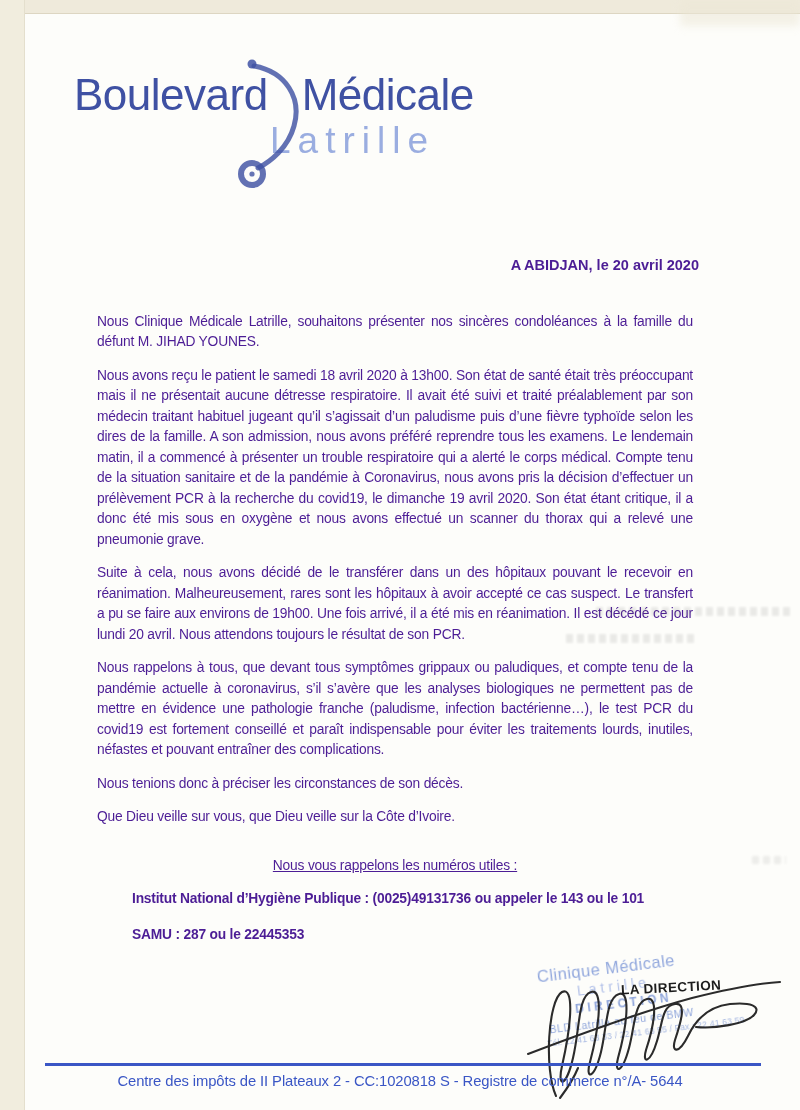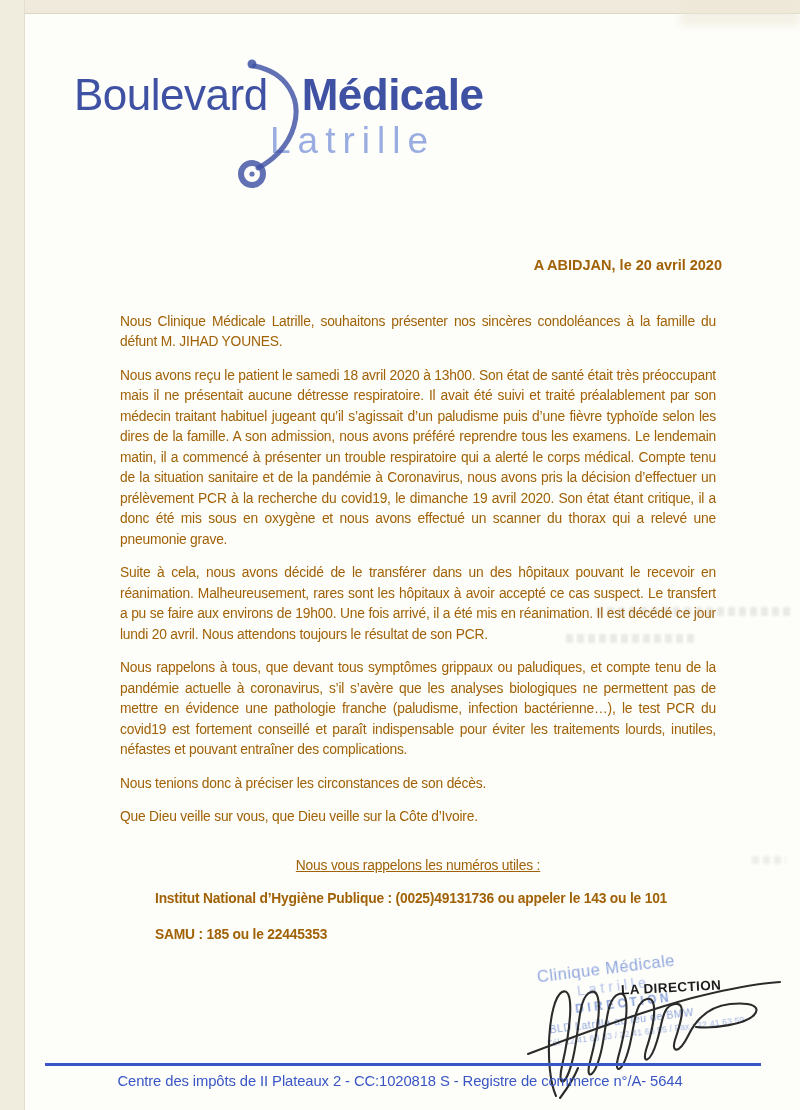--- a/index.html
+++ b/index.html
@@ -13,30 +13,30 @@
     background:#fdfdfa;
   }
   .edge-top{position:absolute;left:0;top:0;width:800px;height:13px;background:#efeadb;border-bottom:1px solid #ddd6c2;}
   .edge-left{position:absolute;left:0;top:0;width:24px;height:1110px;background:#f1edde;border-right:1px solid #e4dfcd;}
   .corner-tint{position:absolute;right:0;top:0;width:120px;height:26px;background:#ece7d6;opacity:.55;filter:blur(4px);}
 
   
   .logo{position:absolute;left:74px;top:60px;width:420px;height:130px;}
   .logo-line1{position:absolute;left:0;top:10px;white-space:nowrap;
     font-size:44px;letter-spacing:-0.5px;color:#3f51a3;font-weight:400;}
-  .logo-line1 .w2{margin-left:34px;font-weight:bold;}
+  .logo-line1 .w2{margin-left:34px;}
   .logo-latrille{position:absolute;left:196px;top:60px;white-space:nowrap;
     font-size:37px;letter-spacing:7px;color:#9aade0;font-weight:400;}
   .steth{position:absolute;left:128px;top:-8px;}
 
   
   .content{
-    position:absolute;left:120px;top:255px;width:608px;
+    position:absolute;left:97px;top:255px;width:608px;
     font-size:13.8px;line-height:20.5px;letter-spacing:-0.2px;
-    color:#a16207;text-align:justify;
+    color:#4c1d95;text-align:justify;
   }
   .dateline{text-align:right;font-weight:bold;font-size:14.5px;letter-spacing:0;
     margin:0 6px 36px 0;}
   .content p{margin:0 12px 13px 0;}
   .numbers-heading{margin-top:28px !important;text-decoration:underline;text-align:center;}
   .bold-line{font-weight:bold;text-align:left;margin-bottom:15px !important;padding-left:35px;}
 
   
   .ghost{position:absolute;opacity:.13;filter:blur(1.2px);
     background:repeating-linear-gradient(90deg,#6a6a6a 0 7px,transparent 7px 11px);}
@@ -92,21 +92,21 @@
 <div class="content">
   <div class="dateline">A ABIDJAN, le 20 avril 2020</div>
   <p>Nous Clinique Médicale Latrille, souhaitons présenter nos sincères condoléances à la famille du défunt M. JIHAD YOUNES.</p>
   <p>Nous avons reçu le patient le samedi 18 avril 2020 à 13h00. Son état de santé était très préoccupant mais il ne présentait aucune détresse respiratoire. Il avait été suivi et traité préalablement par son médecin traitant habituel jugeant qu’il s’agissait d’un paludisme puis d’une fièvre typhoïde selon les dires de la famille.  A son admission, nous avons préféré reprendre tous les examens.  Le lendemain matin, il a commencé à présenter un trouble respiratoire qui a alerté le corps médical. Compte tenu de la situation sanitaire et de la pandémie à Coronavirus, nous avons pris la décision d’effectuer un prélèvement PCR à la recherche du covid19, le dimanche 19 avril 2020. Son état étant critique, il a donc été mis sous en oxygène et nous avons effectué un scanner du thorax qui a relevé une pneumonie grave.</p>
   <p>Suite à cela, nous avons décidé de le transférer dans un des hôpitaux pouvant le recevoir en réanimation. Malheureusement, rares sont les hôpitaux à avoir accepté ce cas suspect. Le transfert a pu se faire aux environs de 19h00. Une fois arrivé, il a été mis en réanimation. Il est décédé ce jour lundi 20 avril. Nous attendons toujours le résultat de son PCR.</p>
   <p>Nous rappelons à tous, que devant tous symptômes grippaux ou paludiques, et compte tenu de la pandémie actuelle à coronavirus, s’il s’avère que les analyses biologiques ne permettent pas de mettre en évidence une pathologie franche (paludisme, infection bactérienne…), le test PCR du covid19 est fortement conseillé et paraît indispensable pour éviter les traitements lourds, inutiles, néfastes et pouvant entraîner des complications.</p>
   <p>Nous tenions donc à préciser les circonstances de son décès.</p>
   <p>Que Dieu veille sur vous, que Dieu veille sur la Côte d’Ivoire.</p>
   <p class="numbers-heading">Nous vous rappelons les numéros utiles :</p>
   <p class="bold-line">Institut National d’Hygiène Publique : (0025)49131736 ou appeler le 143 ou le 101</p>
-  <p class="bold-line">SAMU : 185 ou le 22445353</p>
+  <p class="bold-line">SAMU : 287 ou le 22445353</p>
 </div>
 
 <div class="ghost ghost1"></div>
 <div class="ghost ghost2"></div>
 <div class="ghost ghost3"></div>
 
 <div class="stamp">
   <div class="stamp-l1">Clinique Médicale</div>
   <div class="stamp-l2">Latrille</div>
   <div class="stamp-l3">DIRECTION</div>

